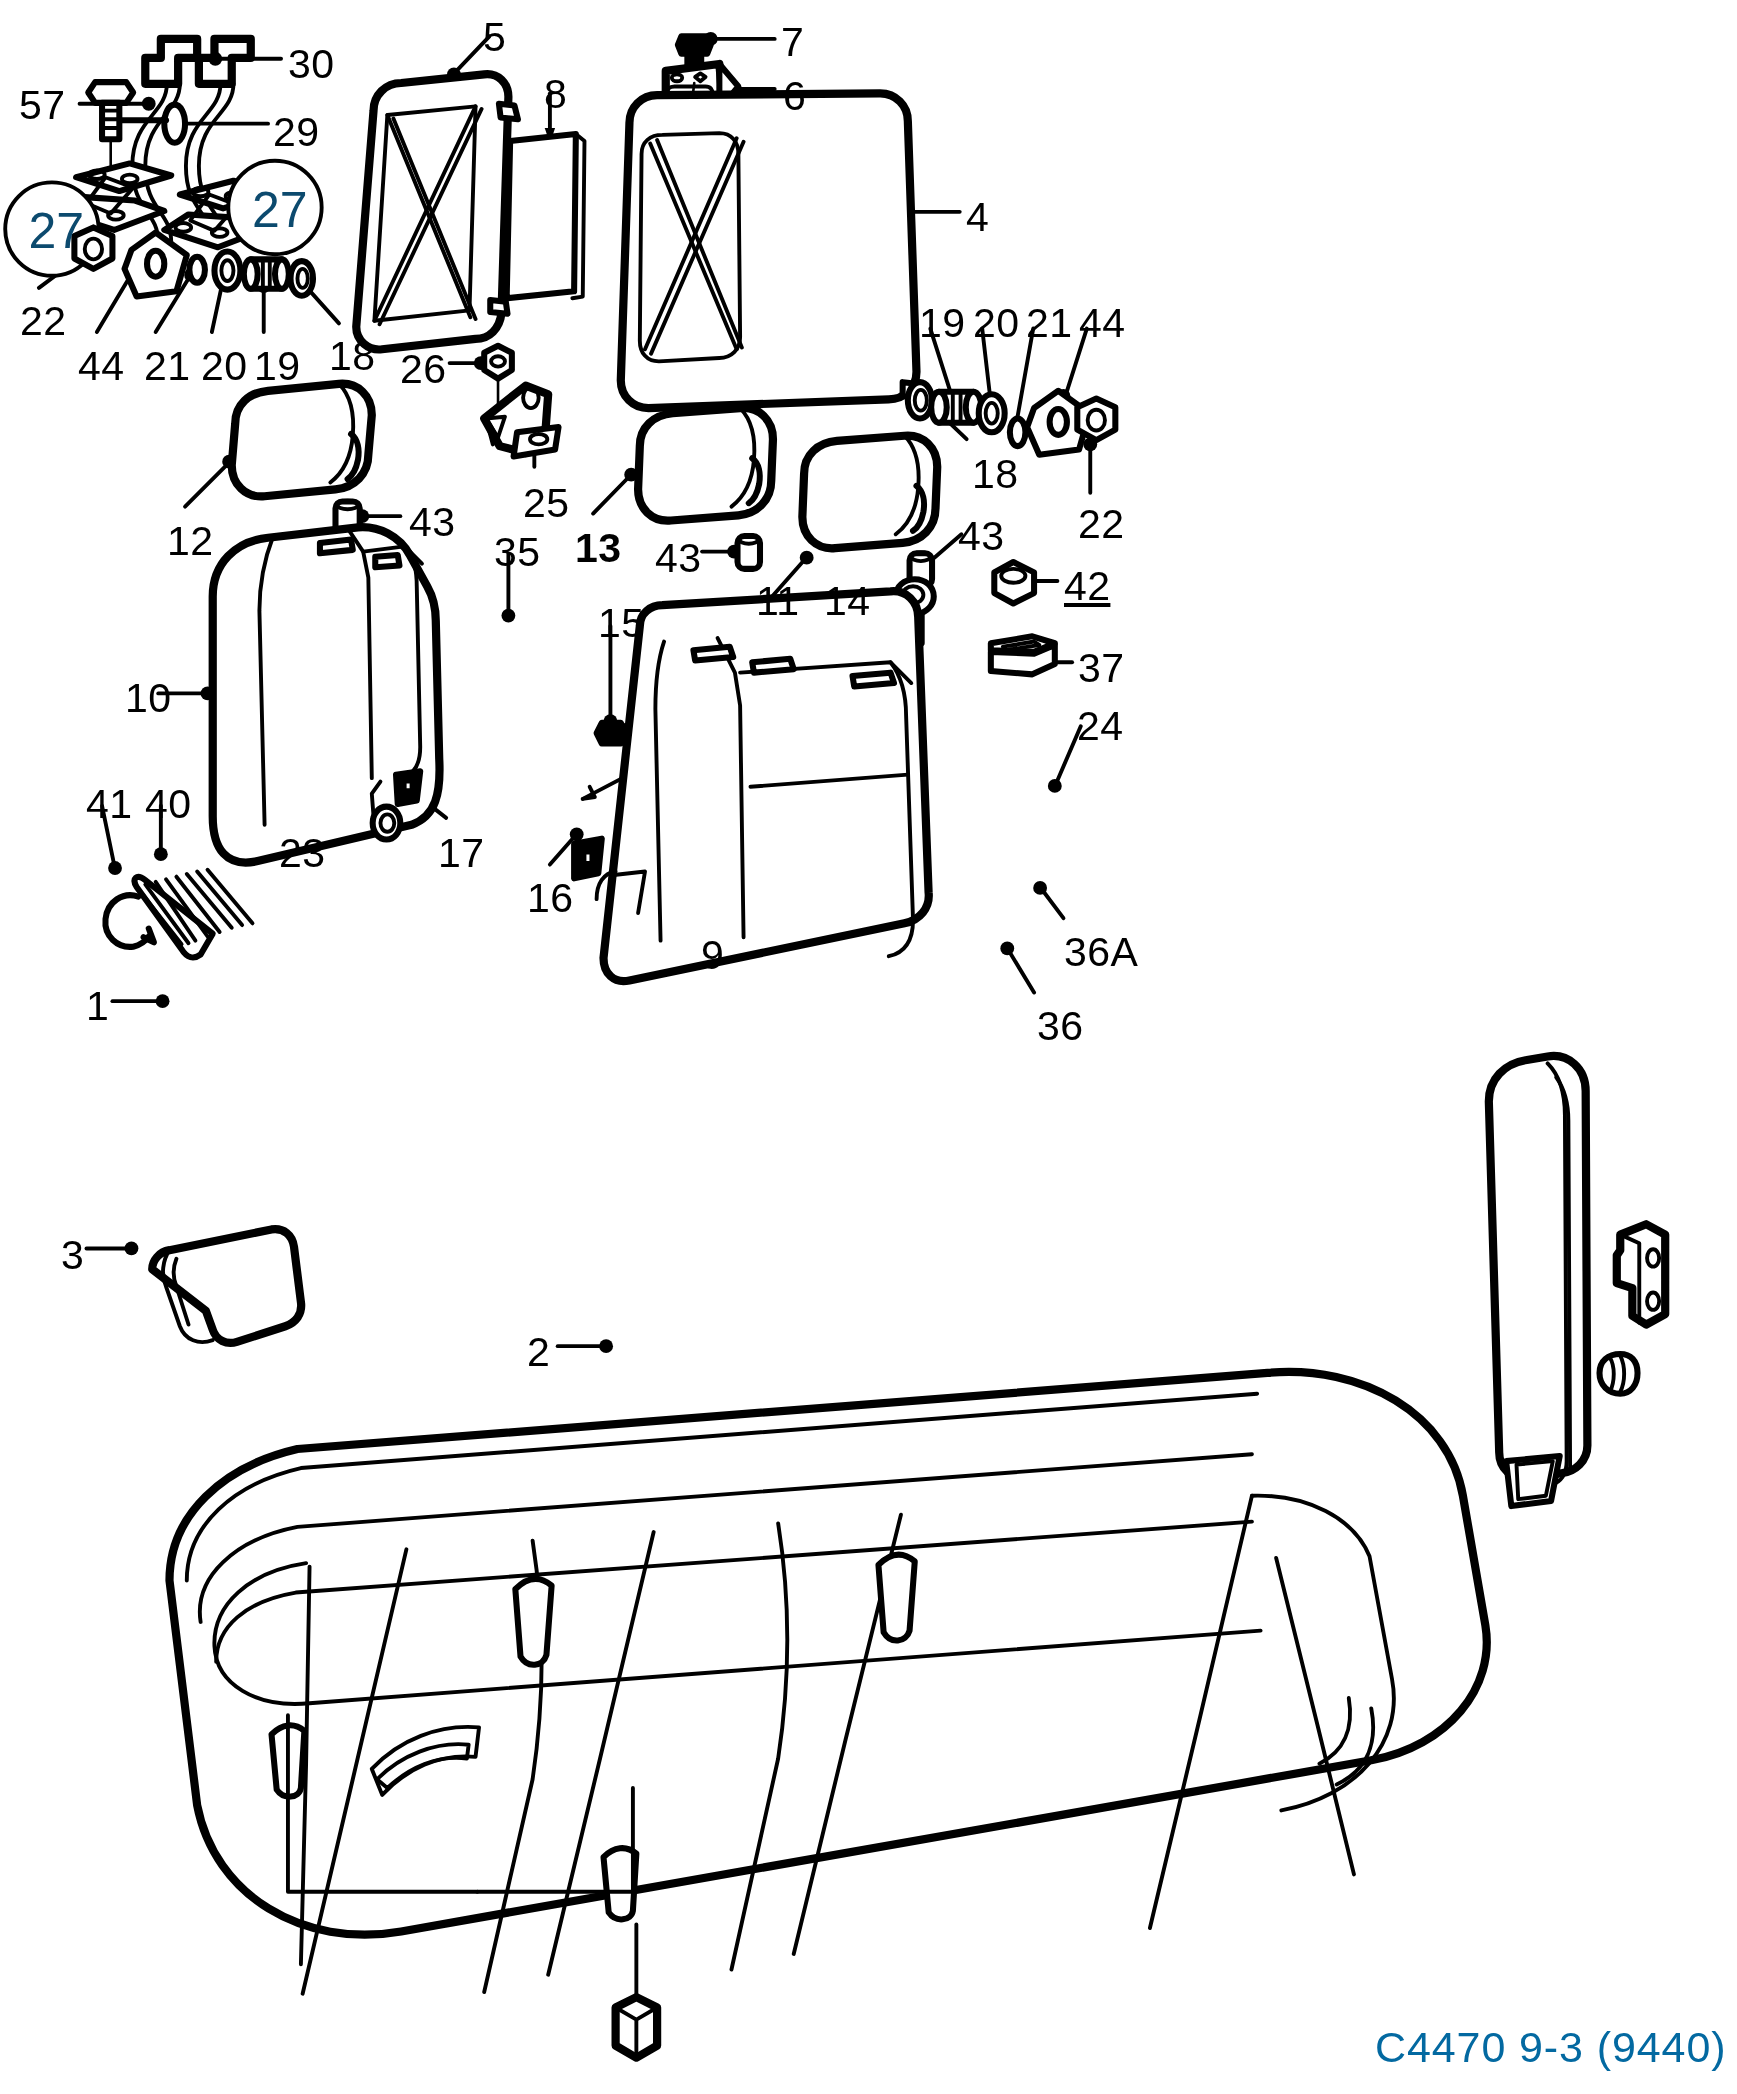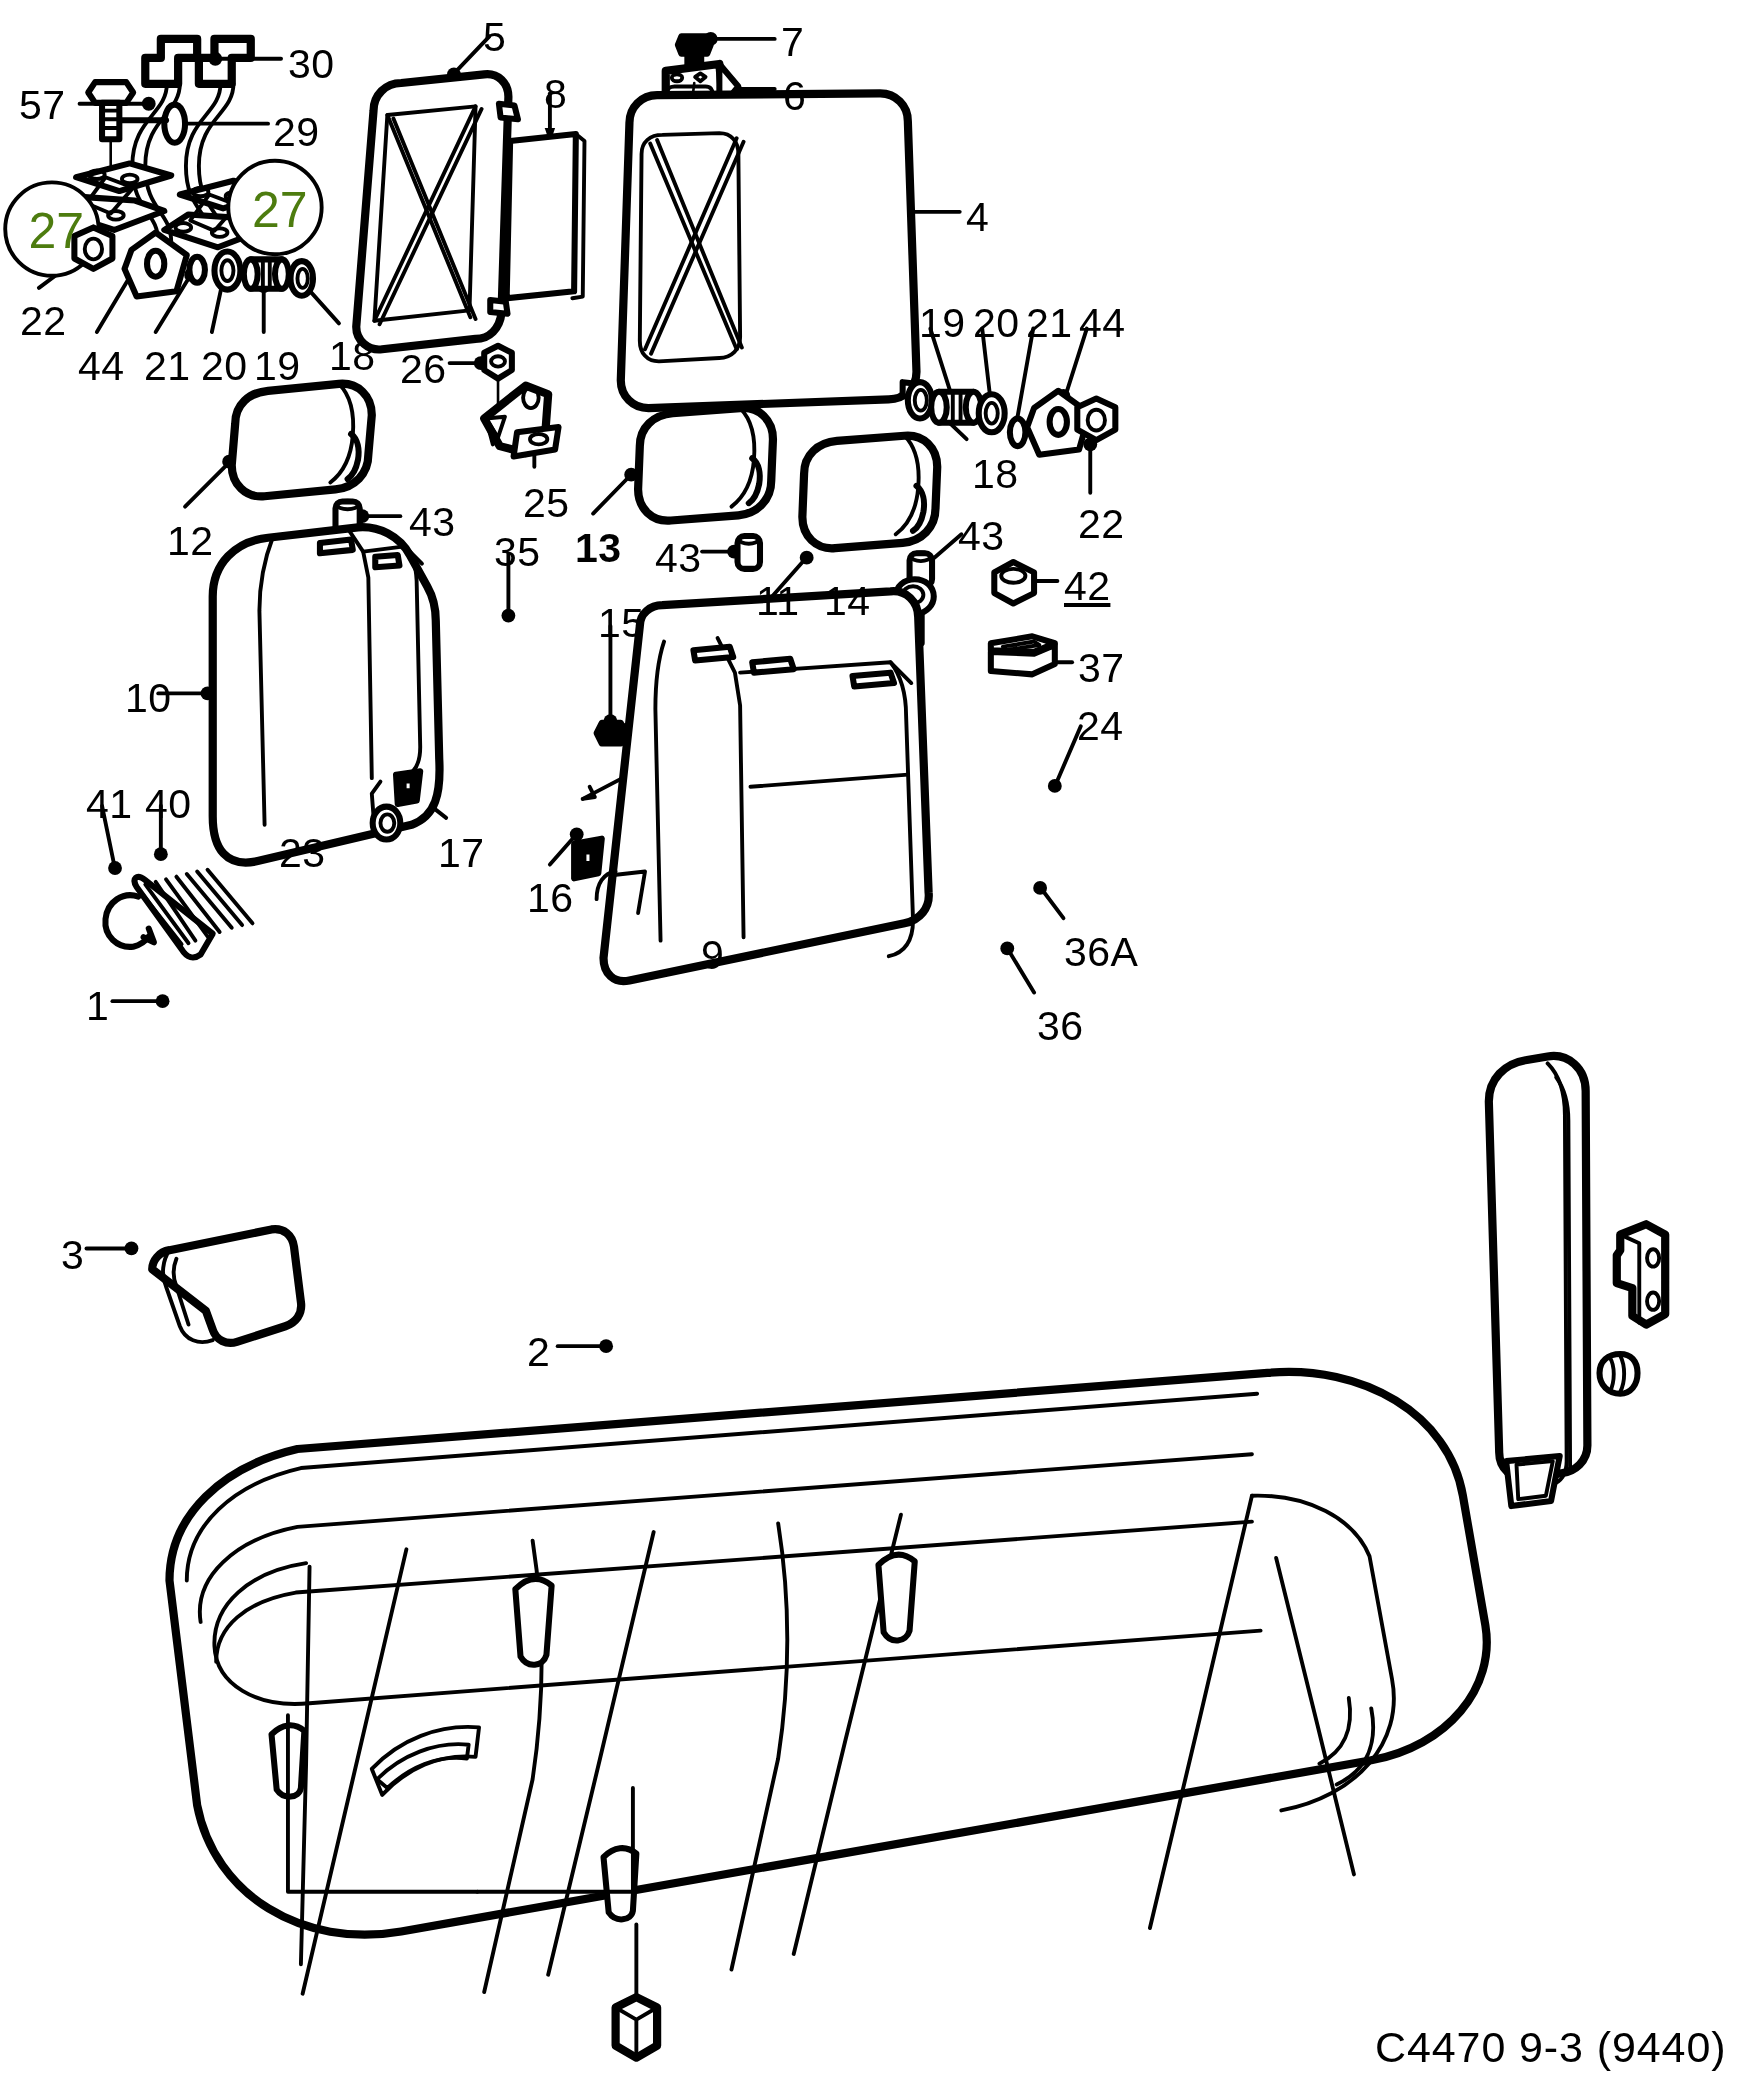--- a/index.html
+++ b/index.html
@@ -17,29 +17,29 @@
     font-size:41px;
     color:#000;
     white-space:nowrap;
     line-height:1;
     letter-spacing:0.4px;
   }
   .titleblock{
     position:absolute;
     font-family:"Liberation Sans", sans-serif;
     font-size:43px;
-    color:#000000;
+    color:#0369a1;
     white-space:nowrap;
     letter-spacing:0.9px;
   }
   .circnum{
     position:absolute;
     font-family:"Liberation Sans", sans-serif;
     font-size:50px;
-    color:#4d7c0f;
+    color:#0c4a6e;
     white-space:nowrap;
   }
 </style>
 </head>
 <body>
 
 <div id="root">
 
 <svg id="svgroot" viewBox="0 0 2009 2422" xmlns="http://www.w3.org/2000/svg">
   <defs>

